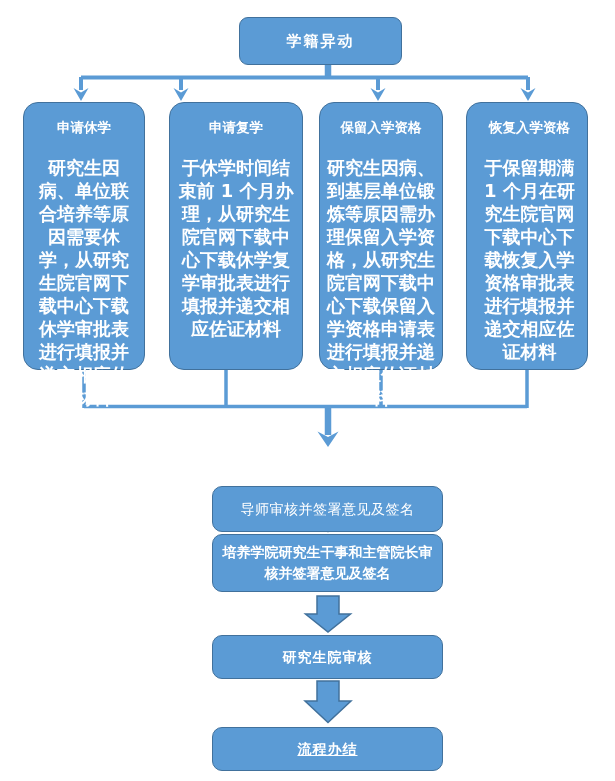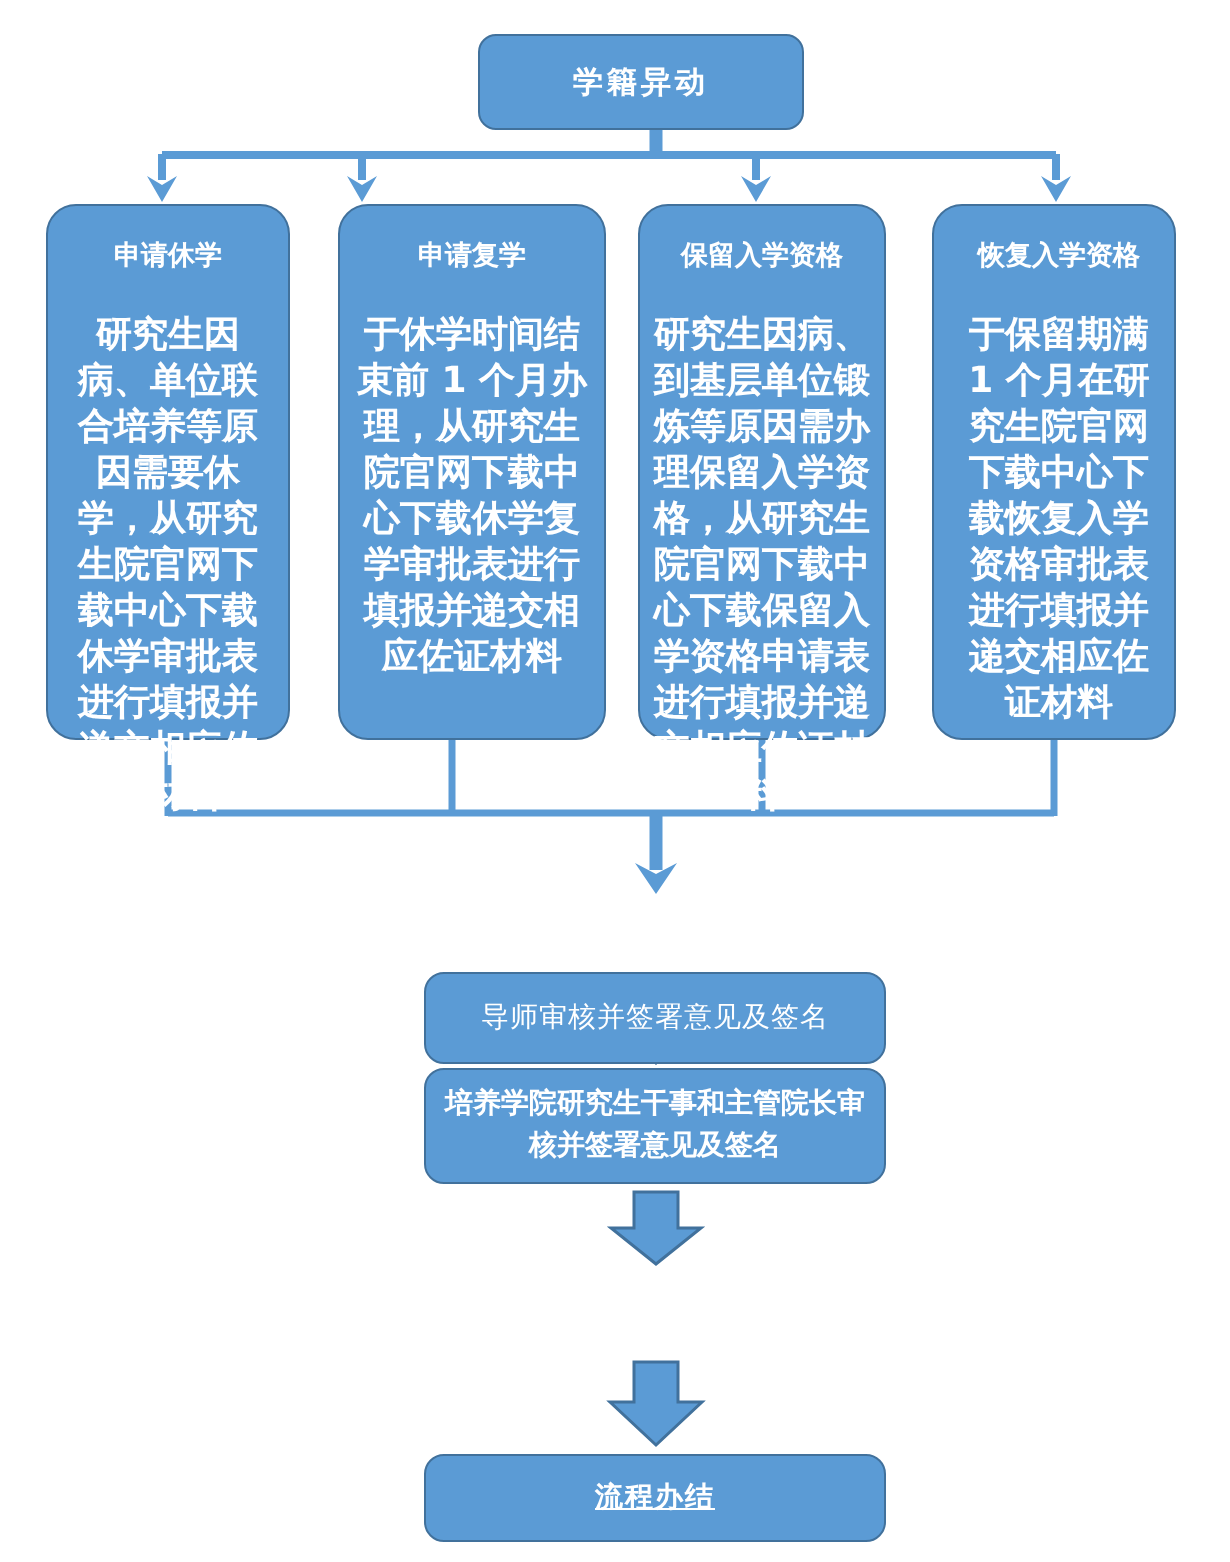--- a/index.html
+++ b/index.html
@@ -130,15 +130,16 @@
     <div class="t-title">保留入学资格</div>
     <div class="t-body">研究生因病、到基层单位锻炼等原因需办理保留入学资格，从研究生院官网下载中心下载保留入学资格申请表进行填报并递交相应佐证材料</div>
   </div>
   <div class="node tall b4">
     <div class="t-title">恢复入学资格</div>
     <div class="t-body">于保留期满 1 个月在研究生院官网下载中心下载恢复入学资格审批表进行填报并递交相应佐证材料</div>
   </div>
 
   <div class="node step s1">导师审核并签署意见及签名</div>
   <div class="node step s2">培养学院研究生干事和主管院长审核并签署意见及签名</div>
+  <div class="node step s3">研究生院审核</div>
   <div class="node step s4">流程办结</div>
 
 </div>
 
 </body></html>

